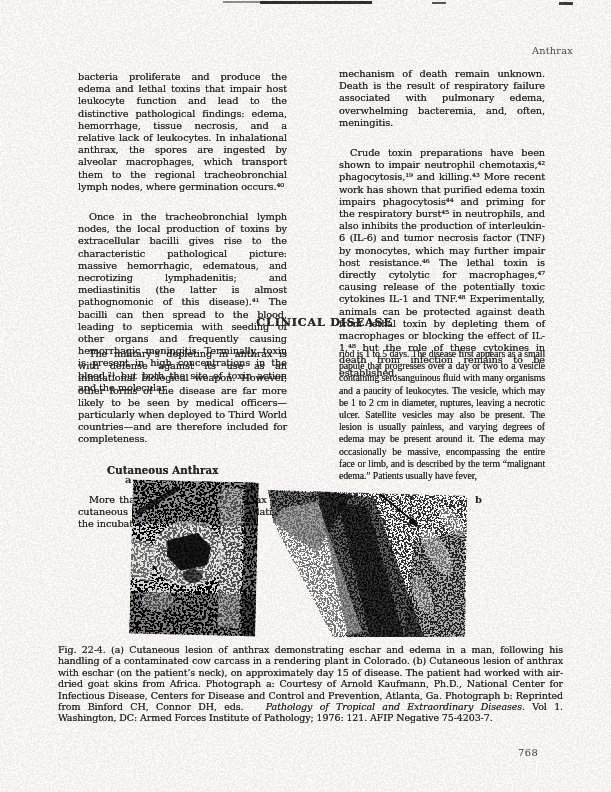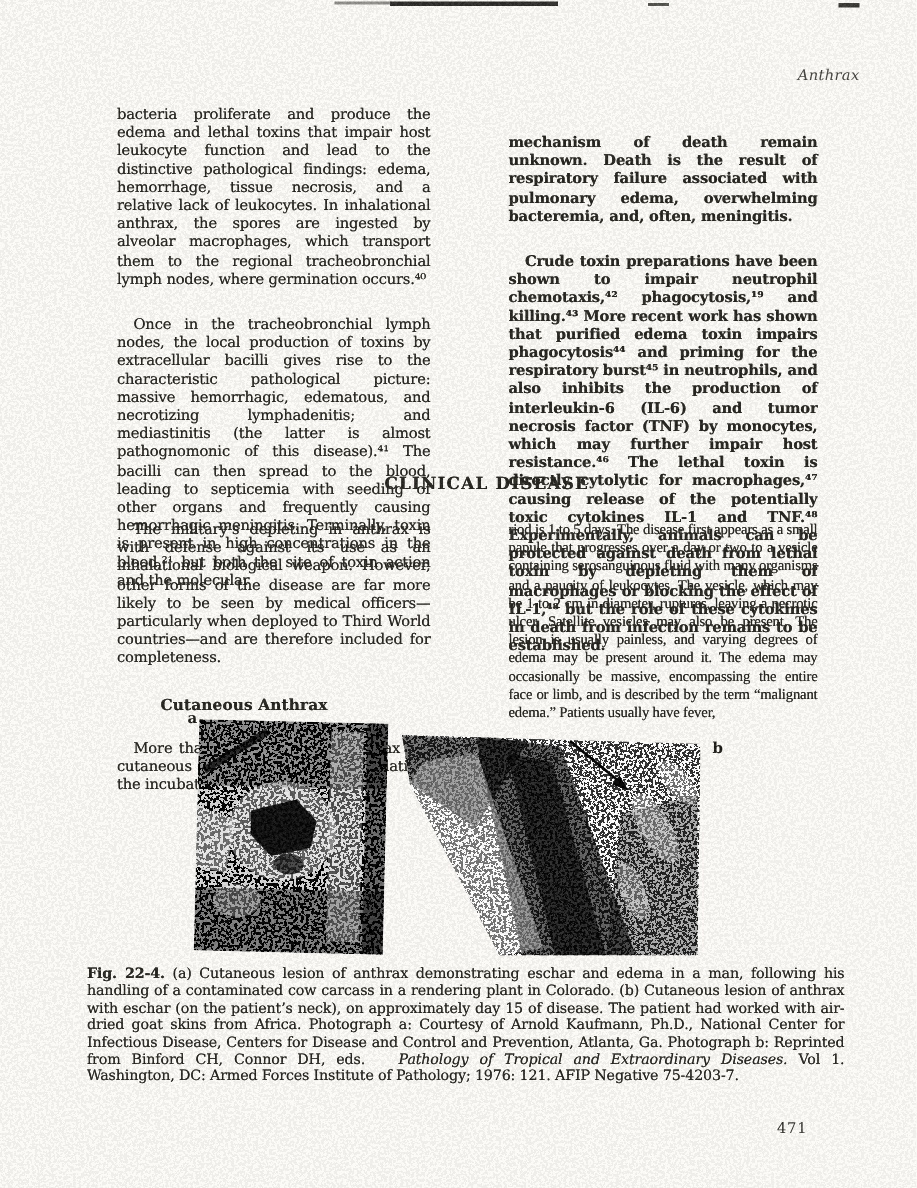--- a/index.html
+++ b/index.html
@@ -12,31 +12,31 @@
   .page{position:absolute;inset:0;}
   
   .art{position:absolute;}
   .art-faint{left:223px;top:1px;width:38px;height:2px;background:#8f8e8a;}
   .art-solid{left:260px;top:1px;width:112px;height:3px;background:#2e2d2a;}
   .art-dash1{left:432px;top:2px;width:14px;height:2px;background:#55544f;}
   .art-dash2{left:559px;top:2px;width:14px;height:3px;background:#3a3936;}
 
   .running-header{
     position:absolute;right:38px;top:45px;
-    font-style:italic;font-size:9.8px;color:#46443d;letter-spacing:.2px;
+    font-size:9.8px;color:#46443d;letter-spacing:.2px;
   }
   .col{position:absolute;}
   .col p{
     margin:18px;text-align:justify;
     font-size:9.8px;line-height:12.2px;letter-spacing:-0.12px;
     text-shadow:0 0 .35px rgba(40,38,32,.85);
   }
   .col p.indent{text-indent:11px;}
   .col-lt{left:60px;top:53px;width:245px;}
-  .col-rt{left:321px;top:72px;width:242px;font-weight:bold;}
+  .col-rt{left:321px;top:50px;width:242px;}
   .col-lm{left:60px;top:330px;width:245px;}
   .col-rm{left:321px;top:330px;width:242px;font-family:Liberation Serif, serif;}
 
   .section-heading{
     position:absolute;left:60px;top:302px;width:503px;margin:13px;
     text-align:center;font-size:11.2px;font-weight:bold;letter-spacing:.8px;
     text-shadow:0 0 .35px rgba(40,38,32,.9);
   }
   .subheading{
     margin:11px 0 0 0;font-size:10.2px;font-weight:bold;letter-spacing:.1px;
@@ -51,21 +51,21 @@
   .fig-label-b{left:475px;top:494px;}
   .photo{position:absolute;}
   .photo-a{left:131px;top:481px;transform:rotate(1.4deg);}
   .photo-b{left:262px;top:482px;}
 
   .caption{position:absolute;left:58px;top:644px;width:505px;}
   .caption p{
     margin:0;text-align:justify;font-size:9.5px;line-height:11.4px;
     letter-spacing:-0.1px;text-shadow:0 0 .35px rgba(40,38,32,.85);
   }
-  .cap-lead{font-weight:bold;margin-top:20px;}
+  .cap-lead{font-weight:normal;margin-top:20px;}
   .cap-italic{font-style:italic;margin-left:15px;}
 
   .page-number{
     position:absolute;left:518px;top:747px;font-size:9.8px;color:#32302b;
     letter-spacing:.5px;
   }
   .page-noise{position:absolute;inset:0;opacity:.045;pointer-events:none;}
   svg{display:block;}
 </style>
 </head>
@@ -155,18 +155,18 @@
       <polygon points="157,45 146,41 151,35" fill="#000"></polygon>
     </g>
   </svg>
 
   <span class="fig-label fig-label-b">b</span>
 
   <div class="caption">
     <p><span class="cap-lead">Fig. 22-4.</span><span> (a) Cutaneous lesion of anthrax demonstrating eschar and edema in a man, following his handling of a contaminated cow carcass in a rendering plant in Colorado. (b) Cutaneous lesion of anthrax with eschar (on the patient’s neck), on approximately day 15 of disease. The patient had worked with air-dried goat skins from Africa. Photograph a: Courtesy of Arnold Kaufmann, Ph.D., National Center for Infectious Disease, Centers for Disease and Control and Prevention, Atlanta, Ga. Photograph b: Reprinted from Binford CH, Connor DH, eds. </span><span class="cap-italic">Pathology of Tropical and Extraordinary Diseases.</span><span> Vol 1. Washington, DC: Armed Forces Institute of Pathology; 1976: 121. AFIP Negative 75-4203-7.</span></p>
   </div>
 
-  <div class="page-number">471</div>
+  <div class="page-number">768</div>
 
   <svg class="page-noise" width="611" height="792" aria-hidden="true">
     <rect width="611" height="792" filter="url(#speck)"></rect>
   </svg>
 </div>
 
 </body></html>

